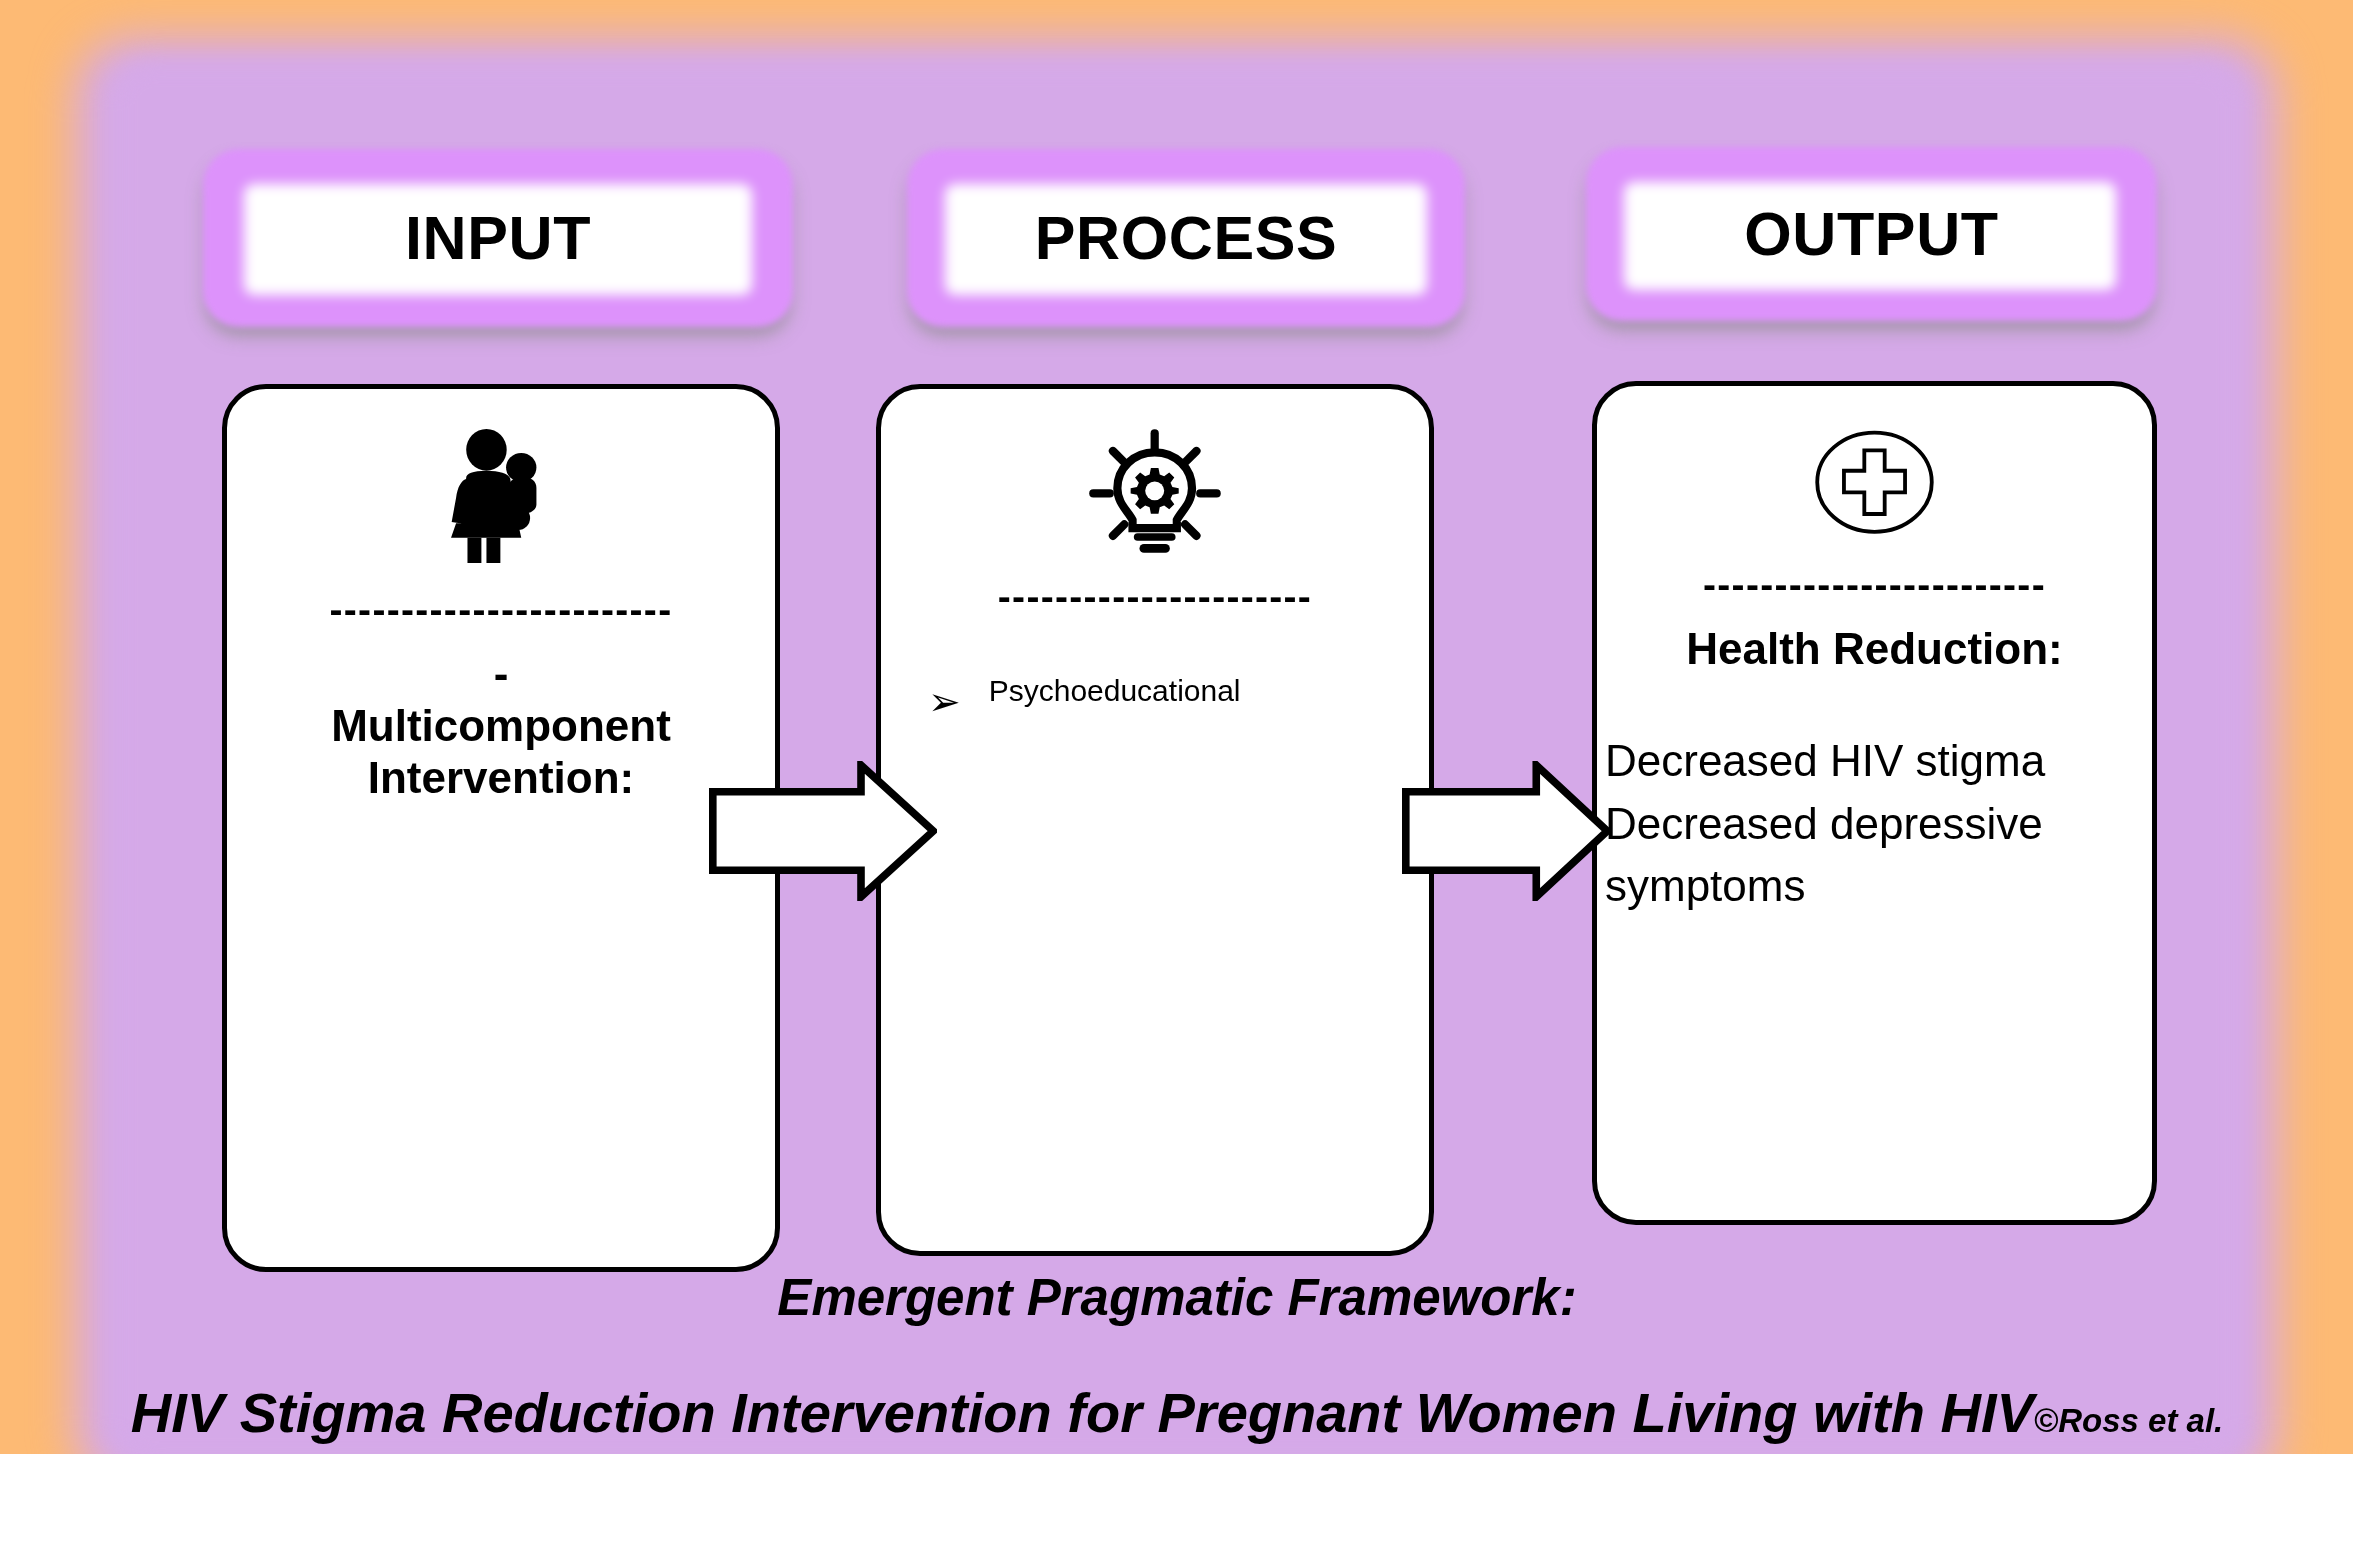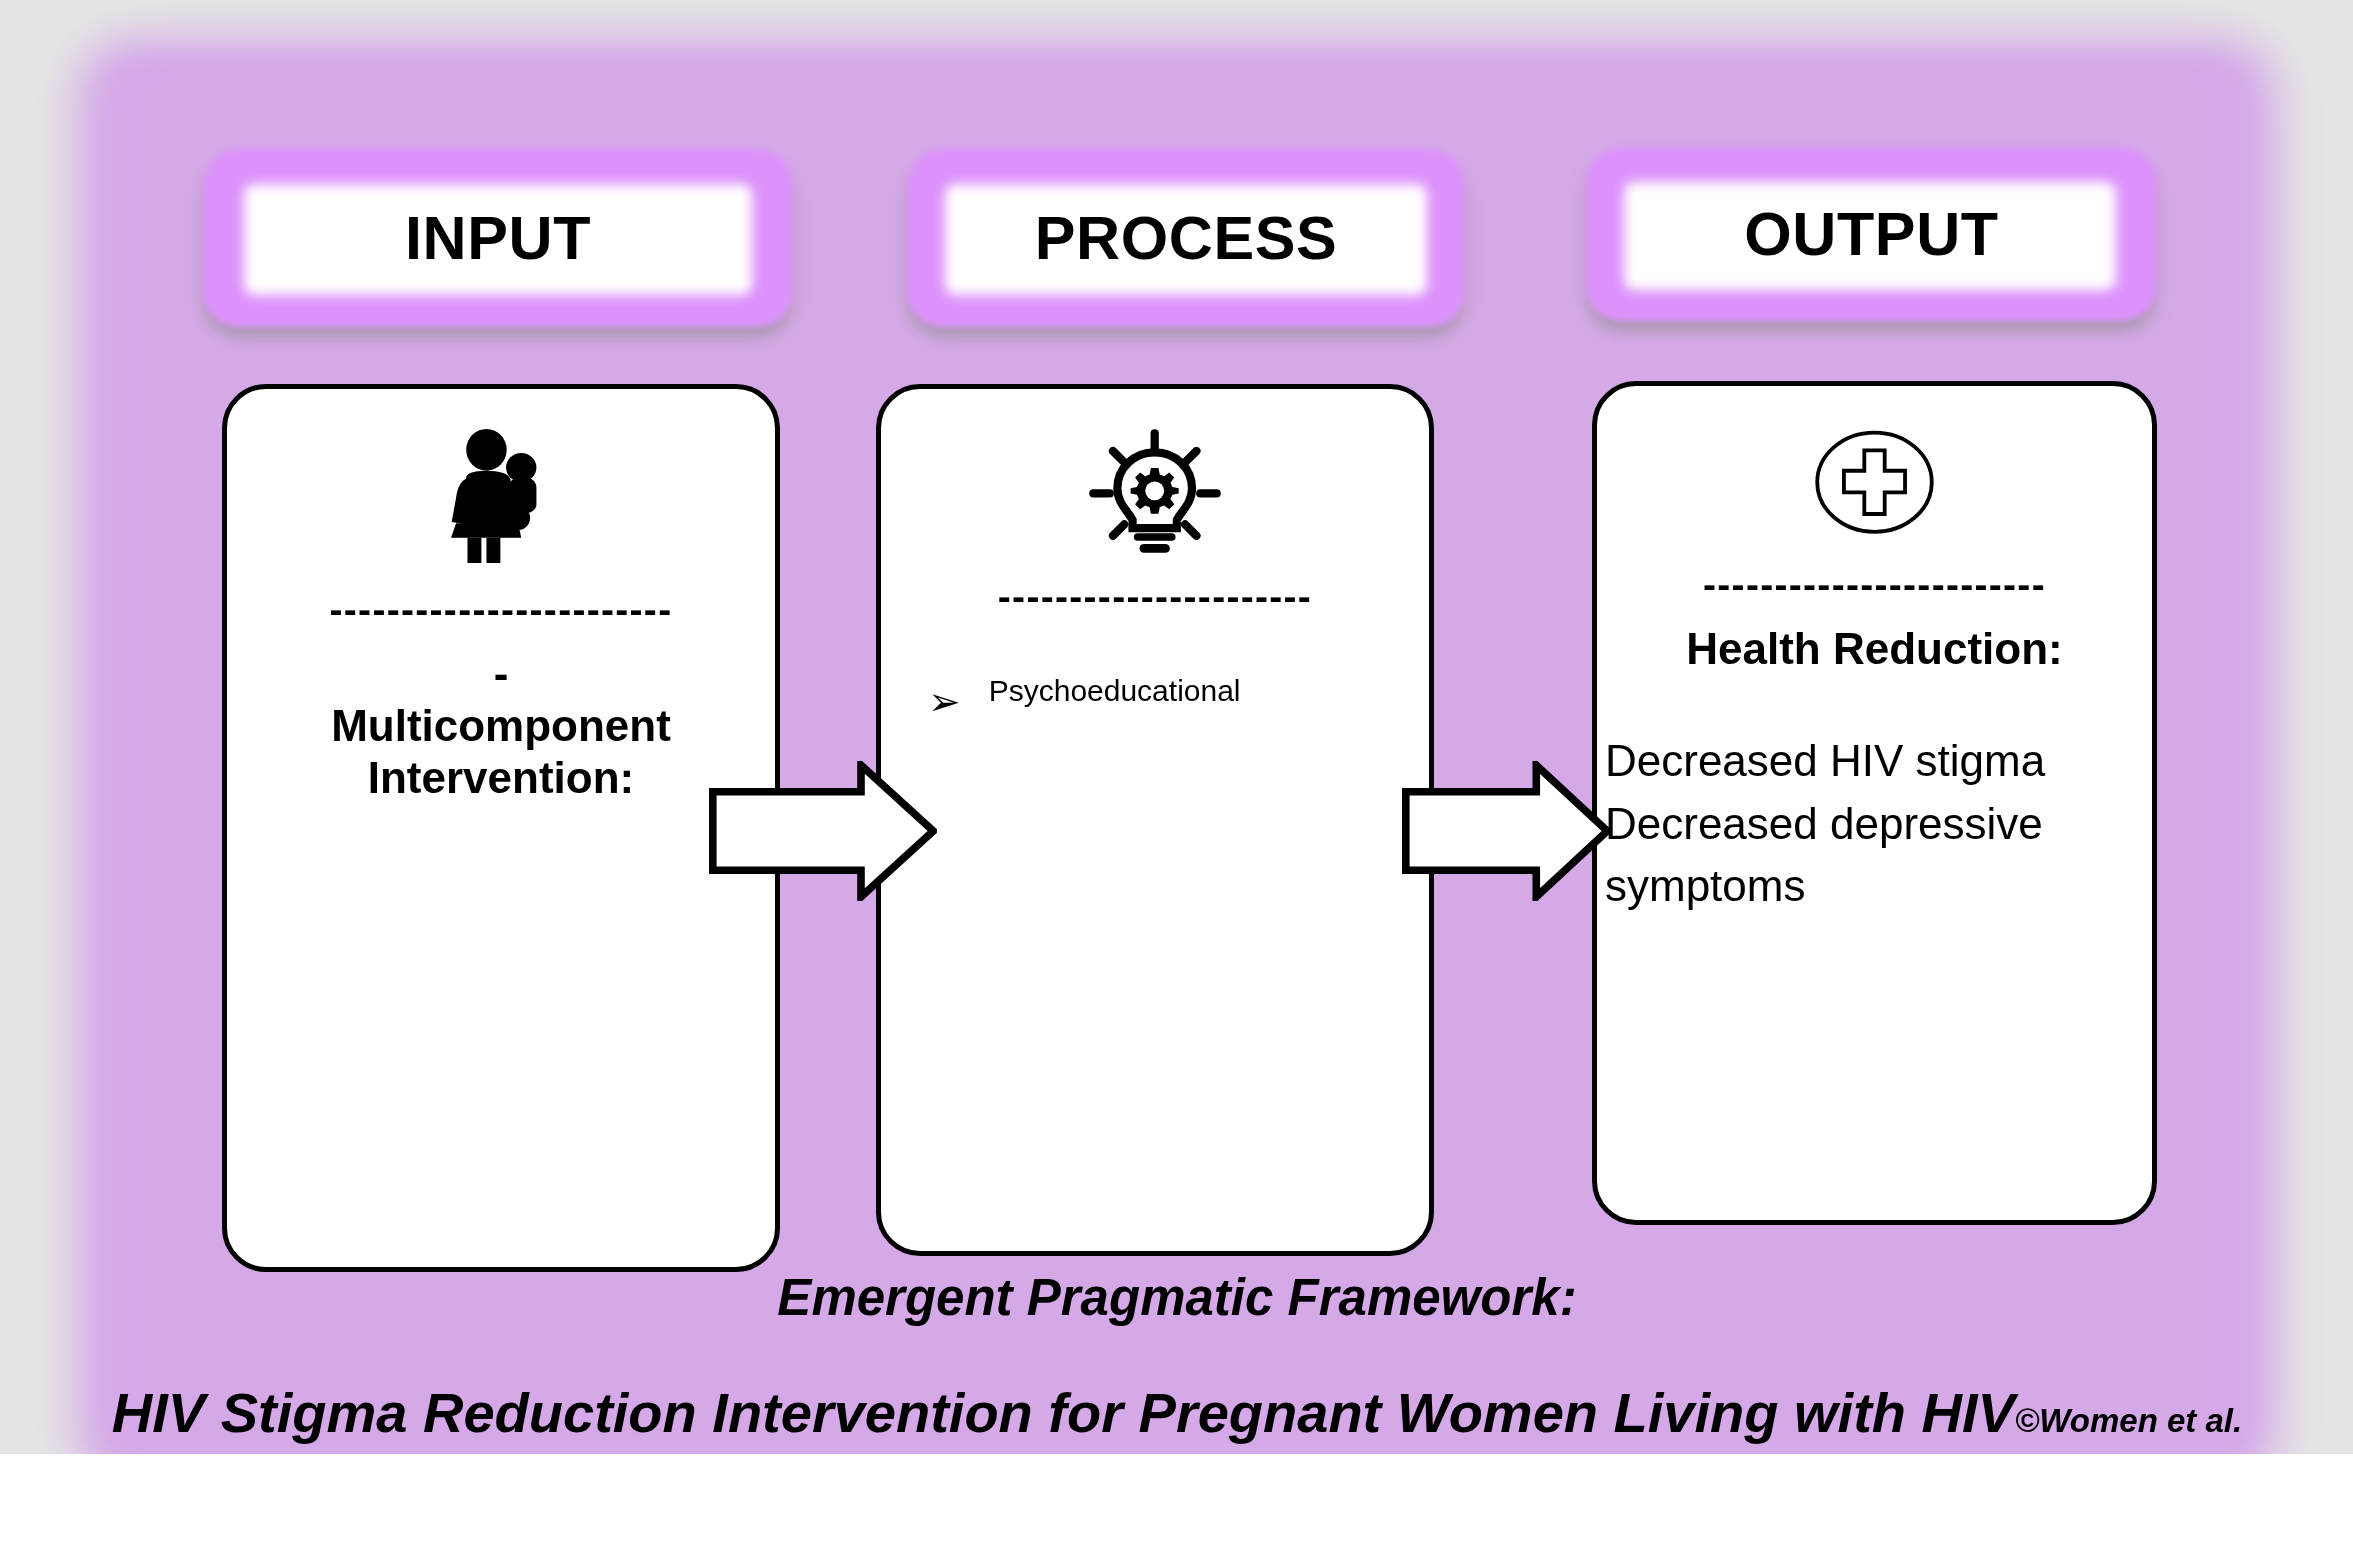--- a/index.html
+++ b/index.html
@@ -7,21 +7,21 @@
     padding: 0;
     background: #ffffff;
   }
   body {
     font-family: "Liberation Sans", sans-serif;
   }
   #canvas {
     position: relative;
     width: 2354px;
     height: 1454px;
-    background: #e5e5e5;
+    background: #fdba74;
     overflow: hidden;
   }
 
   
   .backdrop {
     position: absolute;
     left: 76px;
     top: 38px;
     width: 2201px;
     height: 1453px;
@@ -288,19 +288,19 @@
 
   <div class="arrow" style="left:1402px; top:761px; width:209px; height:140px;">
     <svg width="209" height="140" viewBox="0 0 330 220">
       <path d="M6 48 L212 48 L212 6 L324 110 L212 214 L212 172 L6 172 Z" fill="#ffffff" stroke="#000000" stroke-width="12" stroke-linejoin="miter"></path>
     </svg>
   </div>
 
   <div class="caption caption-1" style="left:0; top:1268px; width:2354px;">Emergent Pragmatic Framework:</div>
 
   <div class="caption caption-2" style="left:0; top:1380px; width:2354px;">
-    <span>HIV Stigma Reduction Intervention for Pregnant Women Living with HIV</span><span class="copyright">©Women et al.</span>
+    <span>HIV Stigma Reduction Intervention for Pregnant Women Living with HIV</span><span class="copyright">©Ross et al.</span>
   </div>
 
   <div class="caption-3" style="left:0; top:1485px; width:2354px;">(2024)</div>
 
 </div>
 
 
 </body></html>

